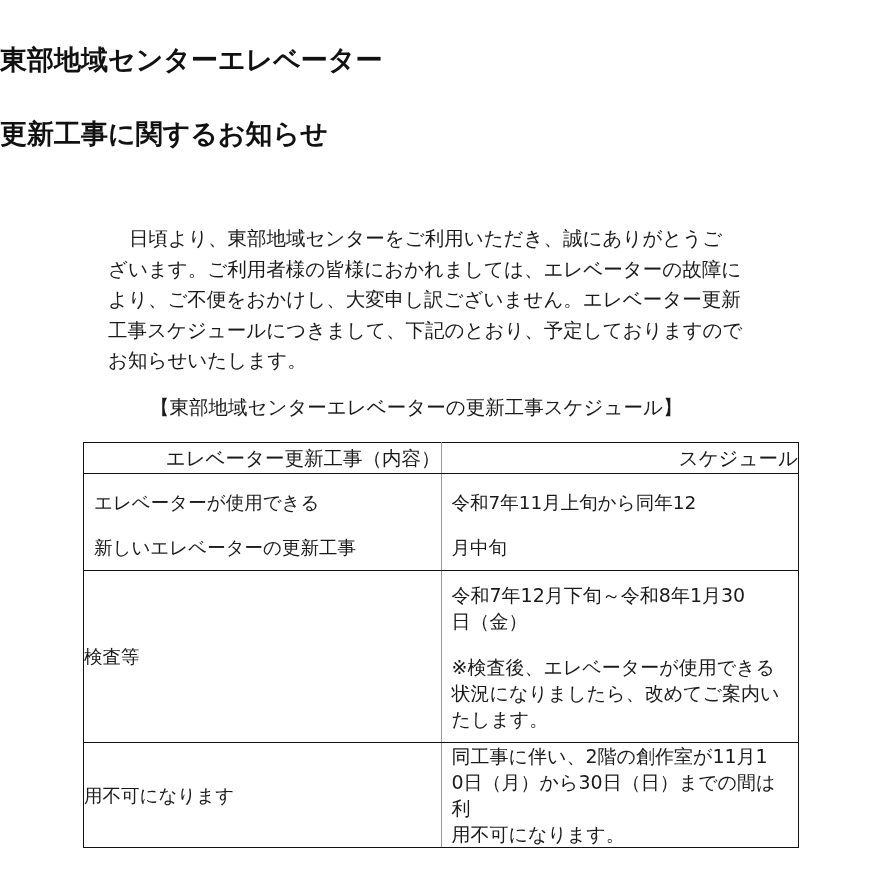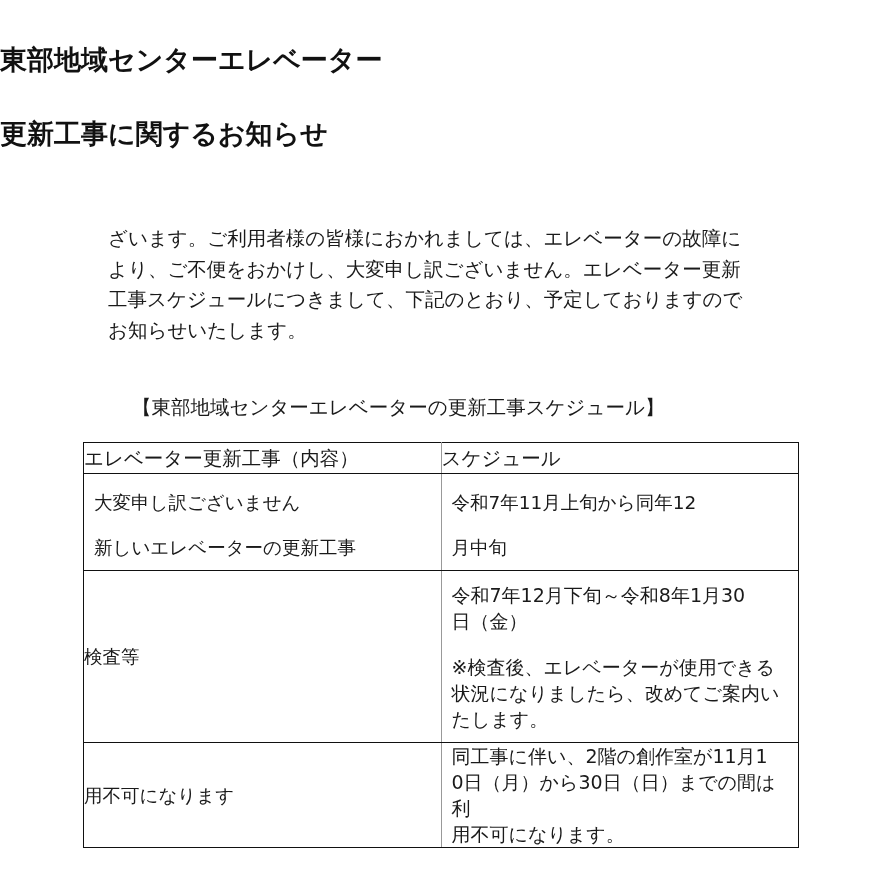--- a/index.html
+++ b/index.html
@@ -38,21 +38,21 @@
       text-indent: 21px;
       margin: 0;
       word-break: break-all;
       color: #1a1a1a;
     }
     .intro span { display: block; text-indent: 0; }
     .intro span.first { padding-left: 21px; }
 
     .table-caption {
       position: absolute;
-      left: 132px;
+      left: 150px;
       top: 394px;
       font-size: 19.5px;
       white-space: nowrap;
       color: #1a1a1a;
     }
 
     table.schedule {
       position: absolute;
       left: 83px;
       top: 442px;
@@ -65,21 +65,21 @@
     table.schedule td {
       border-top: 1.5px solid #111;
       border-bottom: 1.5px solid #111;
       padding: 0;
       vertical-align: middle;
     }
     table.schedule th {
       font-weight: normal;
       height: 30px;
       font-size: 19.5px;
-      text-align: left;
+      text-align: right;
     }
     .col-left {
       width: 357px;
       border-left: 1.5px solid #111;
       border-right: 1.5px solid #999;
     }
     .col-right {
       width: 357px;
       border-right: 1.5px solid #111;
     }
@@ -106,40 +106,41 @@
     .cell-right .gap { height: 20px; }
     .row2 .cell-right { padding-top: 6px; padding-bottom: 6px; }
   </style>
 </head>
 <body>
 
 <div class="title" id="title-line-1">東部地域センターエレベーター</div>
 <div class="title" id="title-line-2">更新工事に関するお知らせ</div>
 
 <div class="intro">
+  <span class="first">日頃より、東部地域センターをご利用いただき、誠にありがとうご</span>
   <span>ざいます。ご利用者様の皆様におかれましては、エレベーターの故障に</span>
   <span>より、ご不便をおかけし、大変申し訳ございません。エレベーター更新</span>
   <span>工事スケジュールにつきまして、下記のとおり、予定しておりますので</span>
   <span>お知らせいたします。</span>
 </div>
 
 <div class="table-caption">【東部地域センターエレベーターの更新工事スケジュール】</div>
 
 <table class="schedule">
   <thead>
     <tr>
       <th class="col-left">エレベーター更新工事（内容）</th>
       <th class="col-right">スケジュール</th>
     </tr>
   </thead>
   <tbody>
     <tr class="row1">
       <td class="col-left">
         <div class="cell-lines">
-          <div>大変申し訳ございません</div>
+          <div>エレベーターが使用できる</div>
           <div>新しいエレベーターの更新工事</div>
         </div>
       </td>
       <td class="col-right">
         <div class="cell-lines">
           <div>令和7年11月上旬から同年12</div>
           <div>月中旬</div>
         </div>
       </td>
     </tr>

